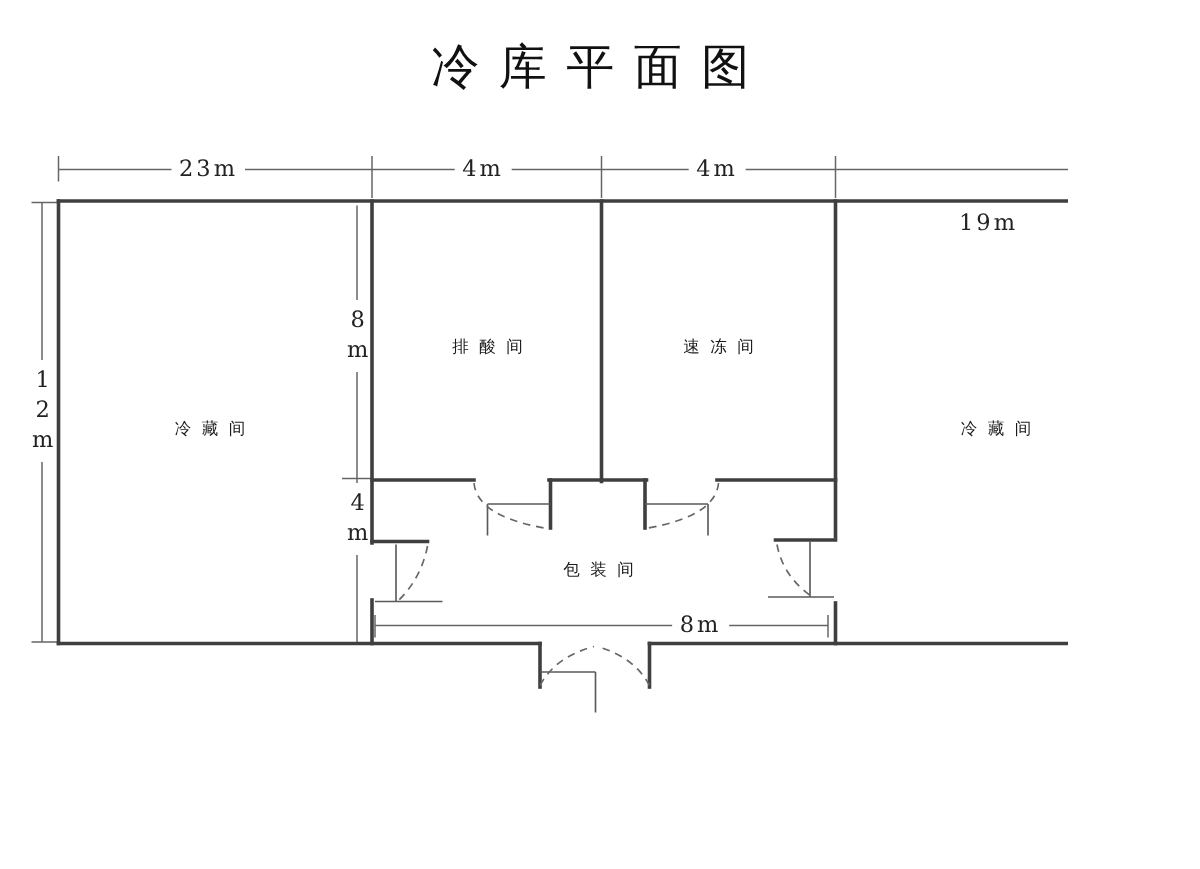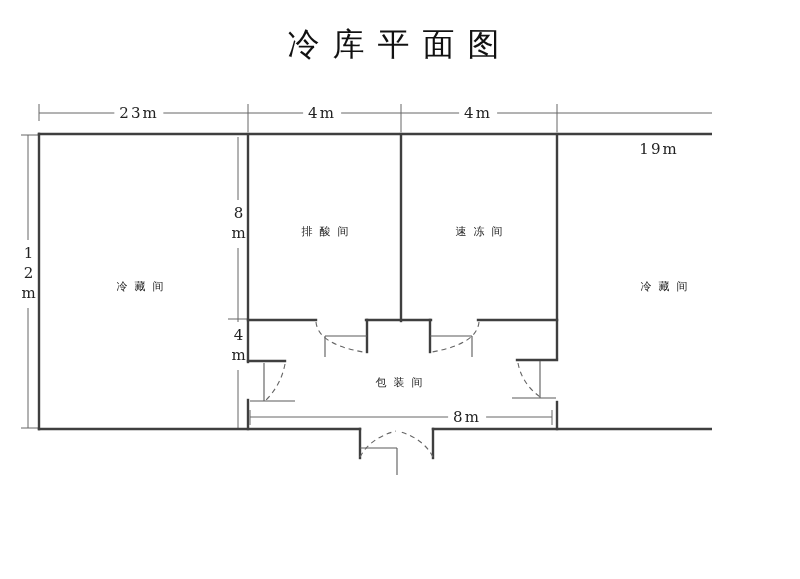--- a/index.html
+++ b/index.html
@@ -120,21 +120,21 @@
   <span class="lbl dim-lbl-v" style="left:28px;top:274px;">12m</span>
   <span class="lbl dim-lbl-v" style="left:238px;top:224px;">8m</span>
   <span class="lbl dim-lbl-v" style="left:238px;top:346px;">4m</span>
 
   <span class="lbl dim-lbl" style="left:467px;top:417px;">8m</span>
 
   <span class="lbl room-lbl" style="left:140px;top:286px;">冷藏间</span>
   <span class="lbl room-lbl" style="left:325px;top:231px;">排酸间</span>
   <span class="lbl room-lbl" style="left:479px;top:231px;">速冻间</span>
   <span class="lbl room-lbl" style="left:664px;top:286px;">冷藏间</span>
-  <span class="lbl room-lbl" style="left:399px;top:382px;">包装间</span>
+  <span class="lbl room-lbl" style="left:399px;top:382px;font-family:Liberation Mono, monospace;">包装间</span>
 
   <div class="watermark">
     <span class="wm-circle"></span>
     <span class="wm-text">
         <i></i>
         <i></i>
       </span>
   </div>
 
 </div>

